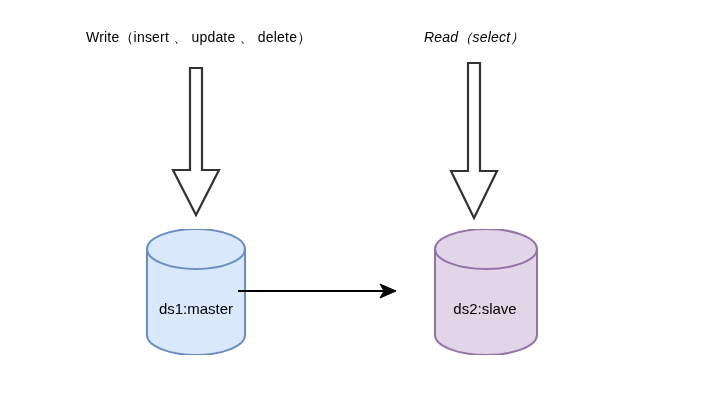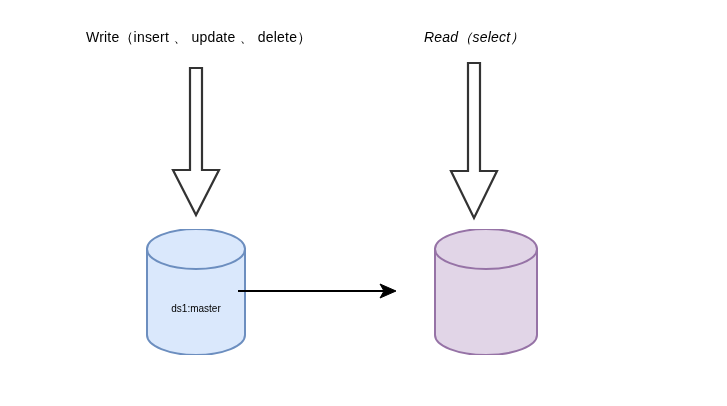--- a/index.html
+++ b/index.html
@@ -54,21 +54,21 @@
     left: 143px;
     top: 229px;
   }
   #db-slave {
     left: 431px;
     top: 229px;
   }
   .db-label {
     position: absolute;
     font-family: "Liberation Sans", sans-serif;
-    font-size: 10px;
+    font-size: 15px;
     color: #000000;
     white-space: nowrap;
     line-height: 18px;
     text-align: center;
   }
   #db-master-label {
     left: 140px;
     top: 300px;
     width: 112px;
   }
@@ -105,19 +105,20 @@
     <ellipse cx="53" cy="20" rx="49" ry="20" fill="#dae8fc" stroke="#6c8ebf" stroke-width="2"></ellipse>
   </svg>
 
   <div class="db-label" id="db-master-label">ds1:master</div>
 
   <svg class="db-cylinder" id="db-slave" width="110" height="126" viewBox="0 0 110 126">
     <path d="M4,20 L4,106 A51,20 0 0 0 106,106 L106,20 Z" fill="#e1d5e7" stroke="#9673a6" stroke-width="2"></path>
     <ellipse cx="55" cy="20" rx="51" ry="20" fill="#e1d5e7" stroke="#9673a6" stroke-width="2"></ellipse>
   </svg>
 
+  <div class="db-label" id="db-slave-label">ds2:slave</div>
 
   <svg id="replication-arrow" width="166" height="26" viewBox="0 0 166 26">
     <line x1="0" y1="13" x2="148" y2="13" stroke="#000000" stroke-width="2.1"></line>
     <polygon points="158,13 142,6 146,13 142,20" fill="#000000" stroke="#000000" stroke-width="1" stroke-linejoin="miter"></polygon>
   </svg>
 
 </div>
 
 </body></html>

